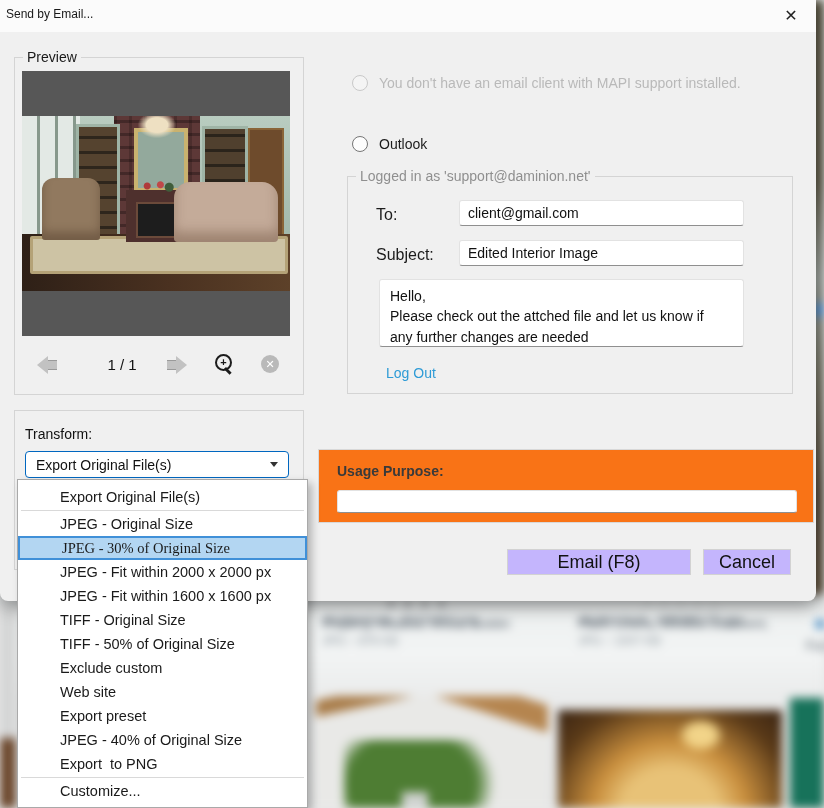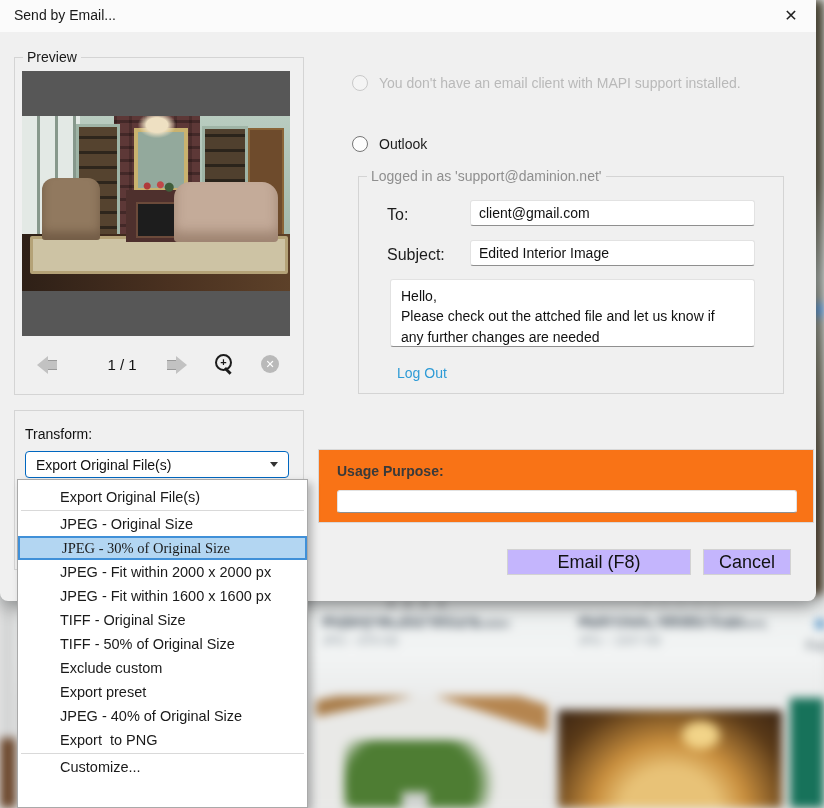--- a/index.html
+++ b/index.html
@@ -36,21 +36,21 @@
   .bg-thumb1 .pot{left:86px;top:96px;width:26px;height:20px;background:#cfd2cf;}
   .bg-thumb2{left:558px;top:710px;width:224px;height:98px;
     background:radial-gradient(ellipse at 50% 105%,#e8c277 0 30%,#c98f3e 48%,#5a3a18 78%,#3a2413 100%);}
   .bg-thumb2 .lamp{left:120px;top:8px;width:46px;height:34px;background:radial-gradient(ellipse,#f2d489 0 45%,transparent 70%);}
   .bg-green-card{left:790px;top:698px;width:34px;height:110px;background:#17725a;}
 
   
   .dialog{position:absolute;left:0;top:0;width:816px;height:601px;background:#f0f0f0;
     border-radius:0 0 8px 8px;box-shadow:0 6px 18px rgba(0,0,0,.35);}
   .titlebar{position:absolute;left:0;top:0;width:100%;height:32px;background:#fbfbfb;border-radius:0;}
-  .title{position:absolute;left:14px;top:7px;font-size:14px;color:#191919;text-align:right;}
+  .title{position:absolute;left:6px;top:7px;font-size:12px;color:#191919;text-align:right;}
   .close-x{position:absolute;right:13px;top:4px;width:24px;height:24px;line-height:24px;text-align:center;
     font-size:16px;color:#222;cursor:default;}
 
   
   .groupbox{position:absolute;border:1px solid #d4d4d4;}
   .grouplabel{position:absolute;top:-9px;left:8px;background:#f0f0f0;padding:0 4px;font-size:14px;color:#191919;}
   .grouplabel.gray{color:#8f8f8f;}
 
   
   .gb-preview{left:14px;top:57px;width:288px;height:336px;}
@@ -99,21 +99,21 @@
   .radio-row{position:absolute;display:flex;align-items:center;gap:11px;font-size:14px;color:#1c1c1c;}
   .radio{width:16px;height:16px;border-radius:50%;box-sizing:border-box;flex:0 0 auto;}
   .radio.off{border:1.5px solid #757575;background:#fdfdfd;}
   .radio.disabled{border:1.5px solid #c9c9c9;background:#f4f4f4;}
   .radio.on{background:radial-gradient(circle,#0067c0 0 4px,#ffffff 4.5px 5.5px,#0067c0 6px 8px);}
   .row-mapi{left:352px;top:75px;color:#b9b9b9;}
   .row-gmail{left:352px;top:106px;}
   .row-outlook{left:352px;top:136px;}
 
   
-  .gb-account{left:358px;top:176px;width:424px;height:216px;}
+  .gb-account{left:347px;top:176px;width:424px;height:216px;padding-left:20px;}
   .fld-label{position:absolute;font-size:16px;color:#1c1c1c;}
   .txt-field{position:absolute;background:#fff;border:1px solid #e2e2e2;border-bottom:1px solid #8f8f8f;
     border-radius:3px;font-size:14px;color:#111;padding:0 8px;display:flex;align-items:center;box-sizing:border-box;}
   .lbl-to{left:28px;top:29px;}
   .fld-to{left:111px;top:23px;width:285px;height:26px;}
   .lbl-subject{left:28px;top:69px;}
   .fld-subject{left:111px;top:63px;width:285px;height:26px;}
   .fld-message{position:absolute;left:31px;top:102px;width:365px;height:68px;box-sizing:border-box;
     background:#fff;border:1px solid #e2e2e2;border-bottom:1px solid #8f8f8f;border-radius:3px;
     font-family:"Liberation Sans","DejaVu Sans",sans-serif;font-size:14px;color:#111;
@@ -271,18 +271,19 @@
 <div class="dropdown">
   <div class="dd-item">Export Original File(s)</div>
   <div class="dd-sep"></div>
   <div class="dd-item">JPEG - Original Size</div>
   <div class="dd-item hl">JPEG - 30% of Original Size</div>
   <div class="dd-item">JPEG - Fit within 2000 x 2000 px</div>
   <div class="dd-item">JPEG - Fit within 1600 x 1600 px</div>
   <div class="dd-item">TIFF - Original Size</div>
   <div class="dd-item">TIFF - 50% of Original Size</div>
   <div class="dd-item">Exclude custom</div>
+  <div class="dd-item">Web site</div>
   <div class="dd-item">Export preset</div>
   <div class="dd-item">JPEG - 40% of Original Size</div>
   <div class="dd-item">Export  to PNG</div>
   <div class="dd-sep"></div>
   <div class="dd-item">Customize...</div>
 </div>
 
 </body></html>

